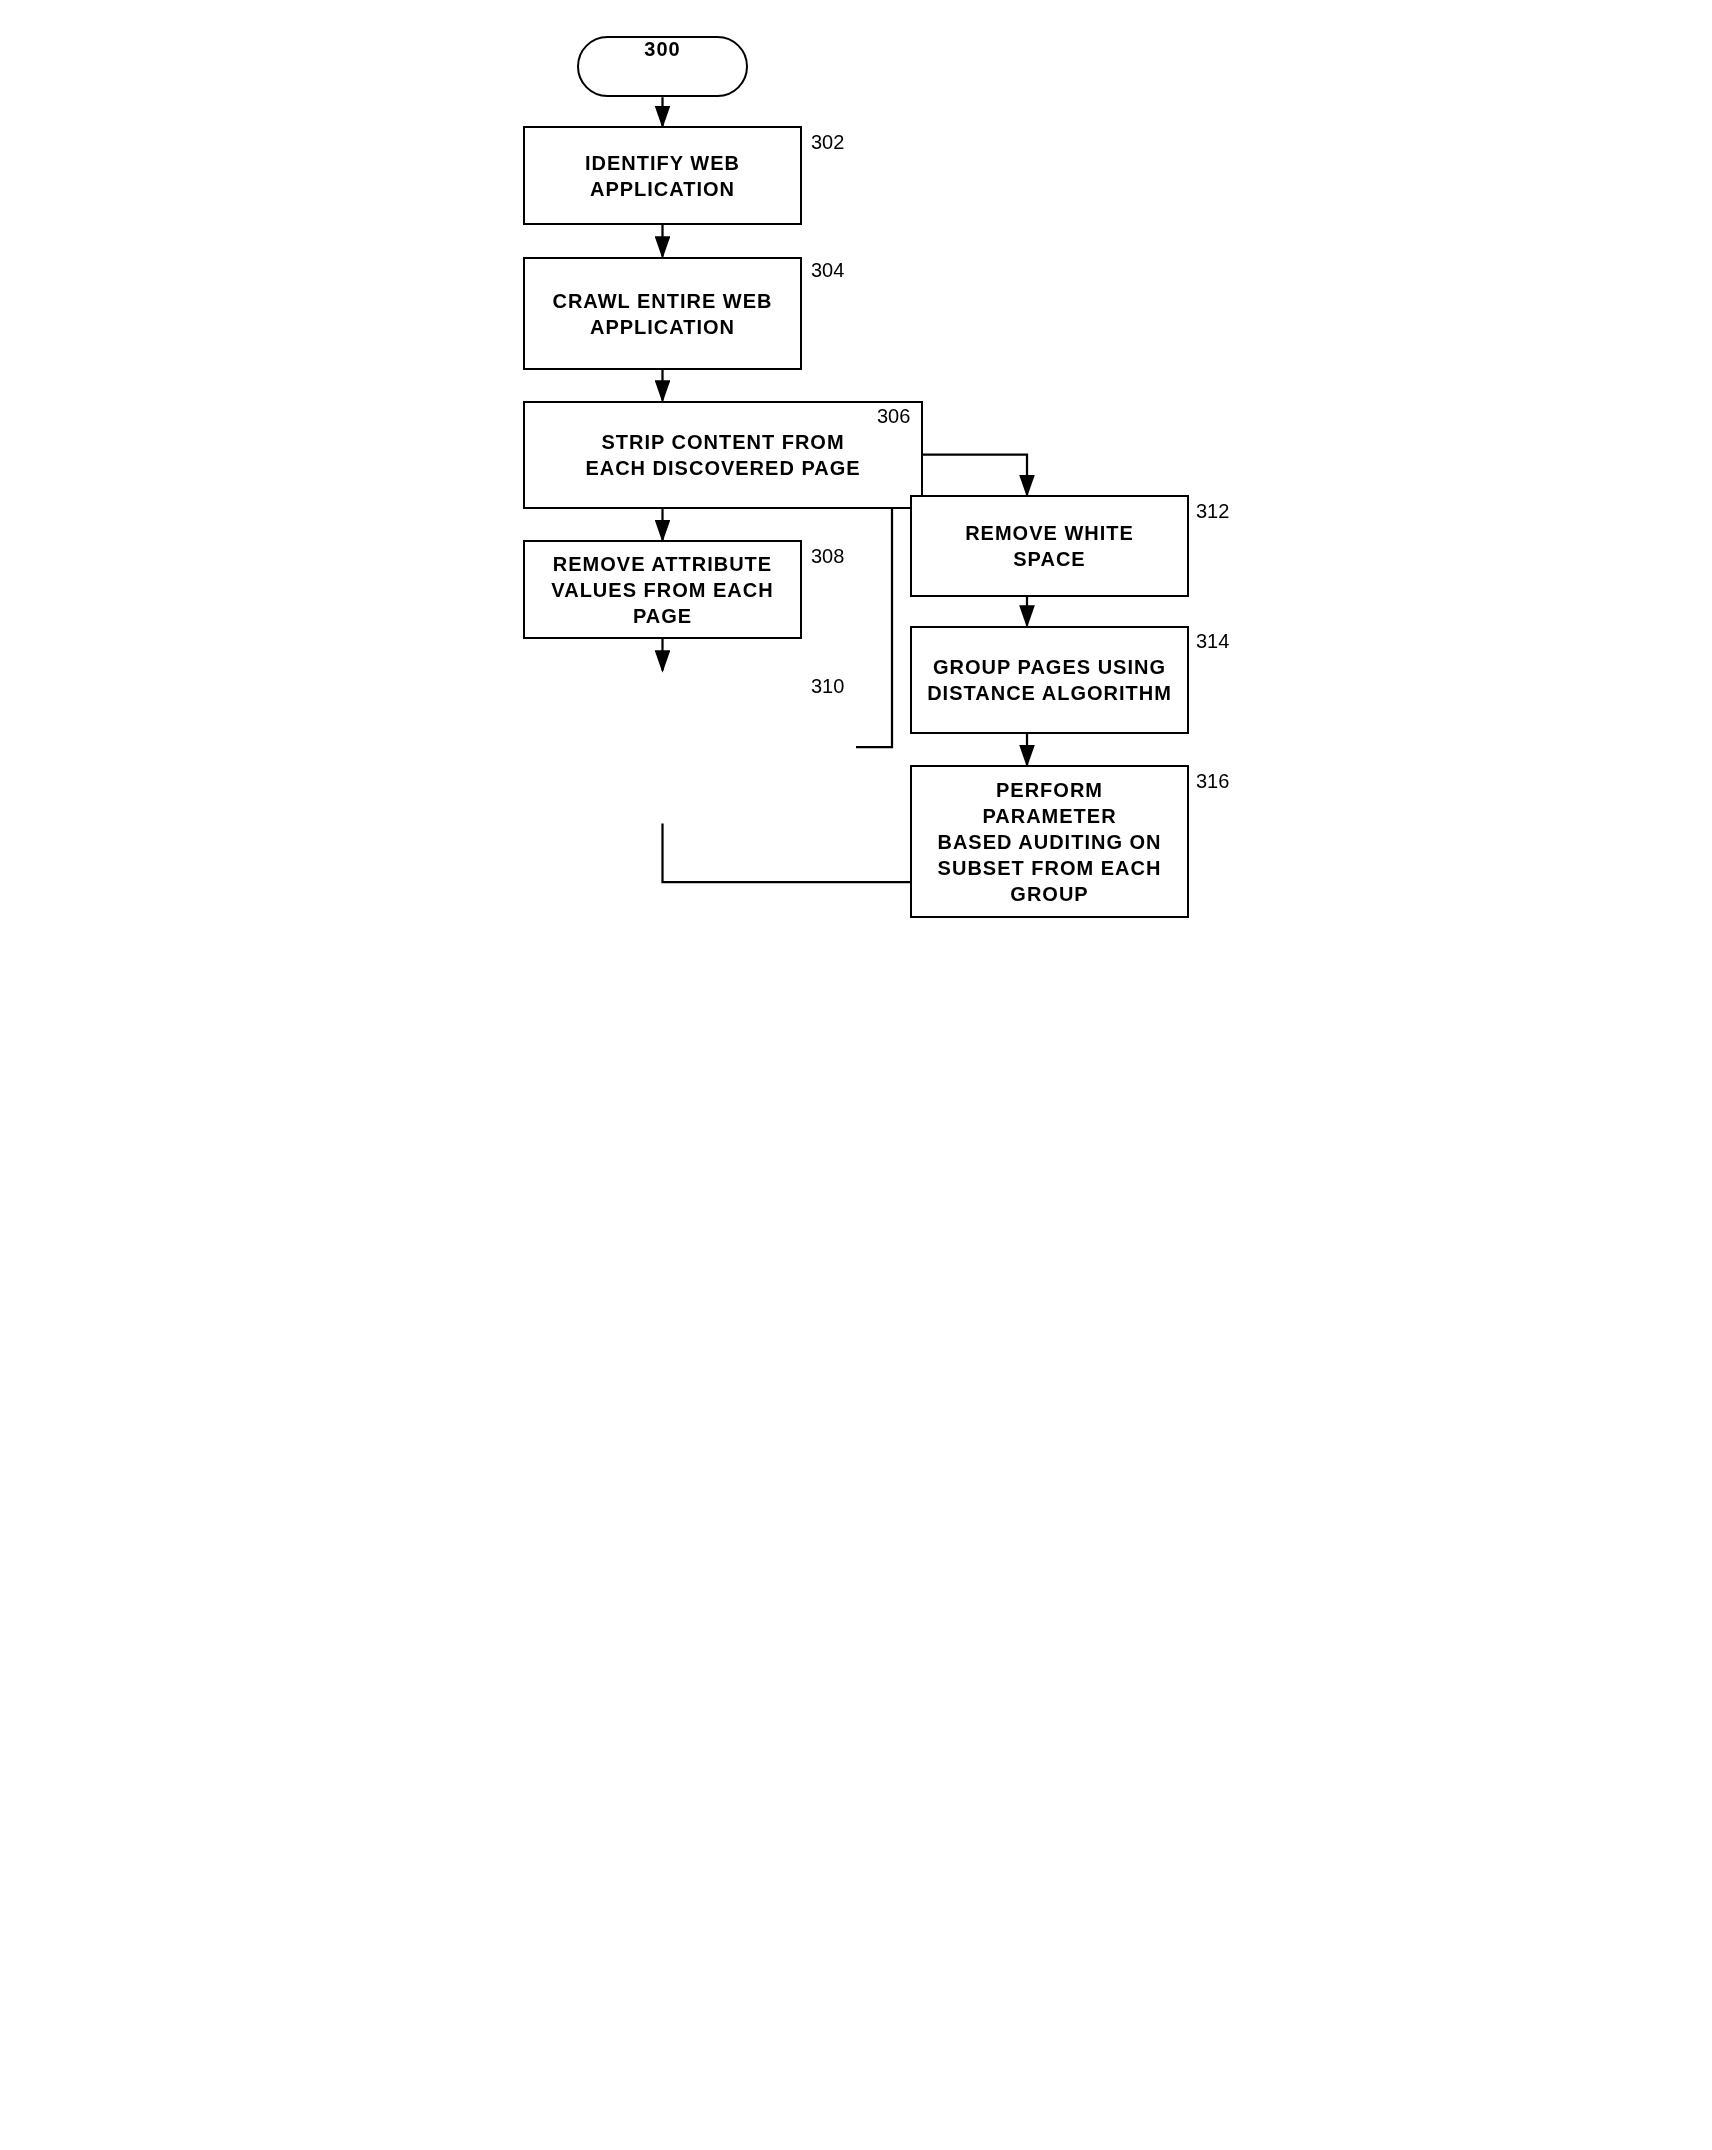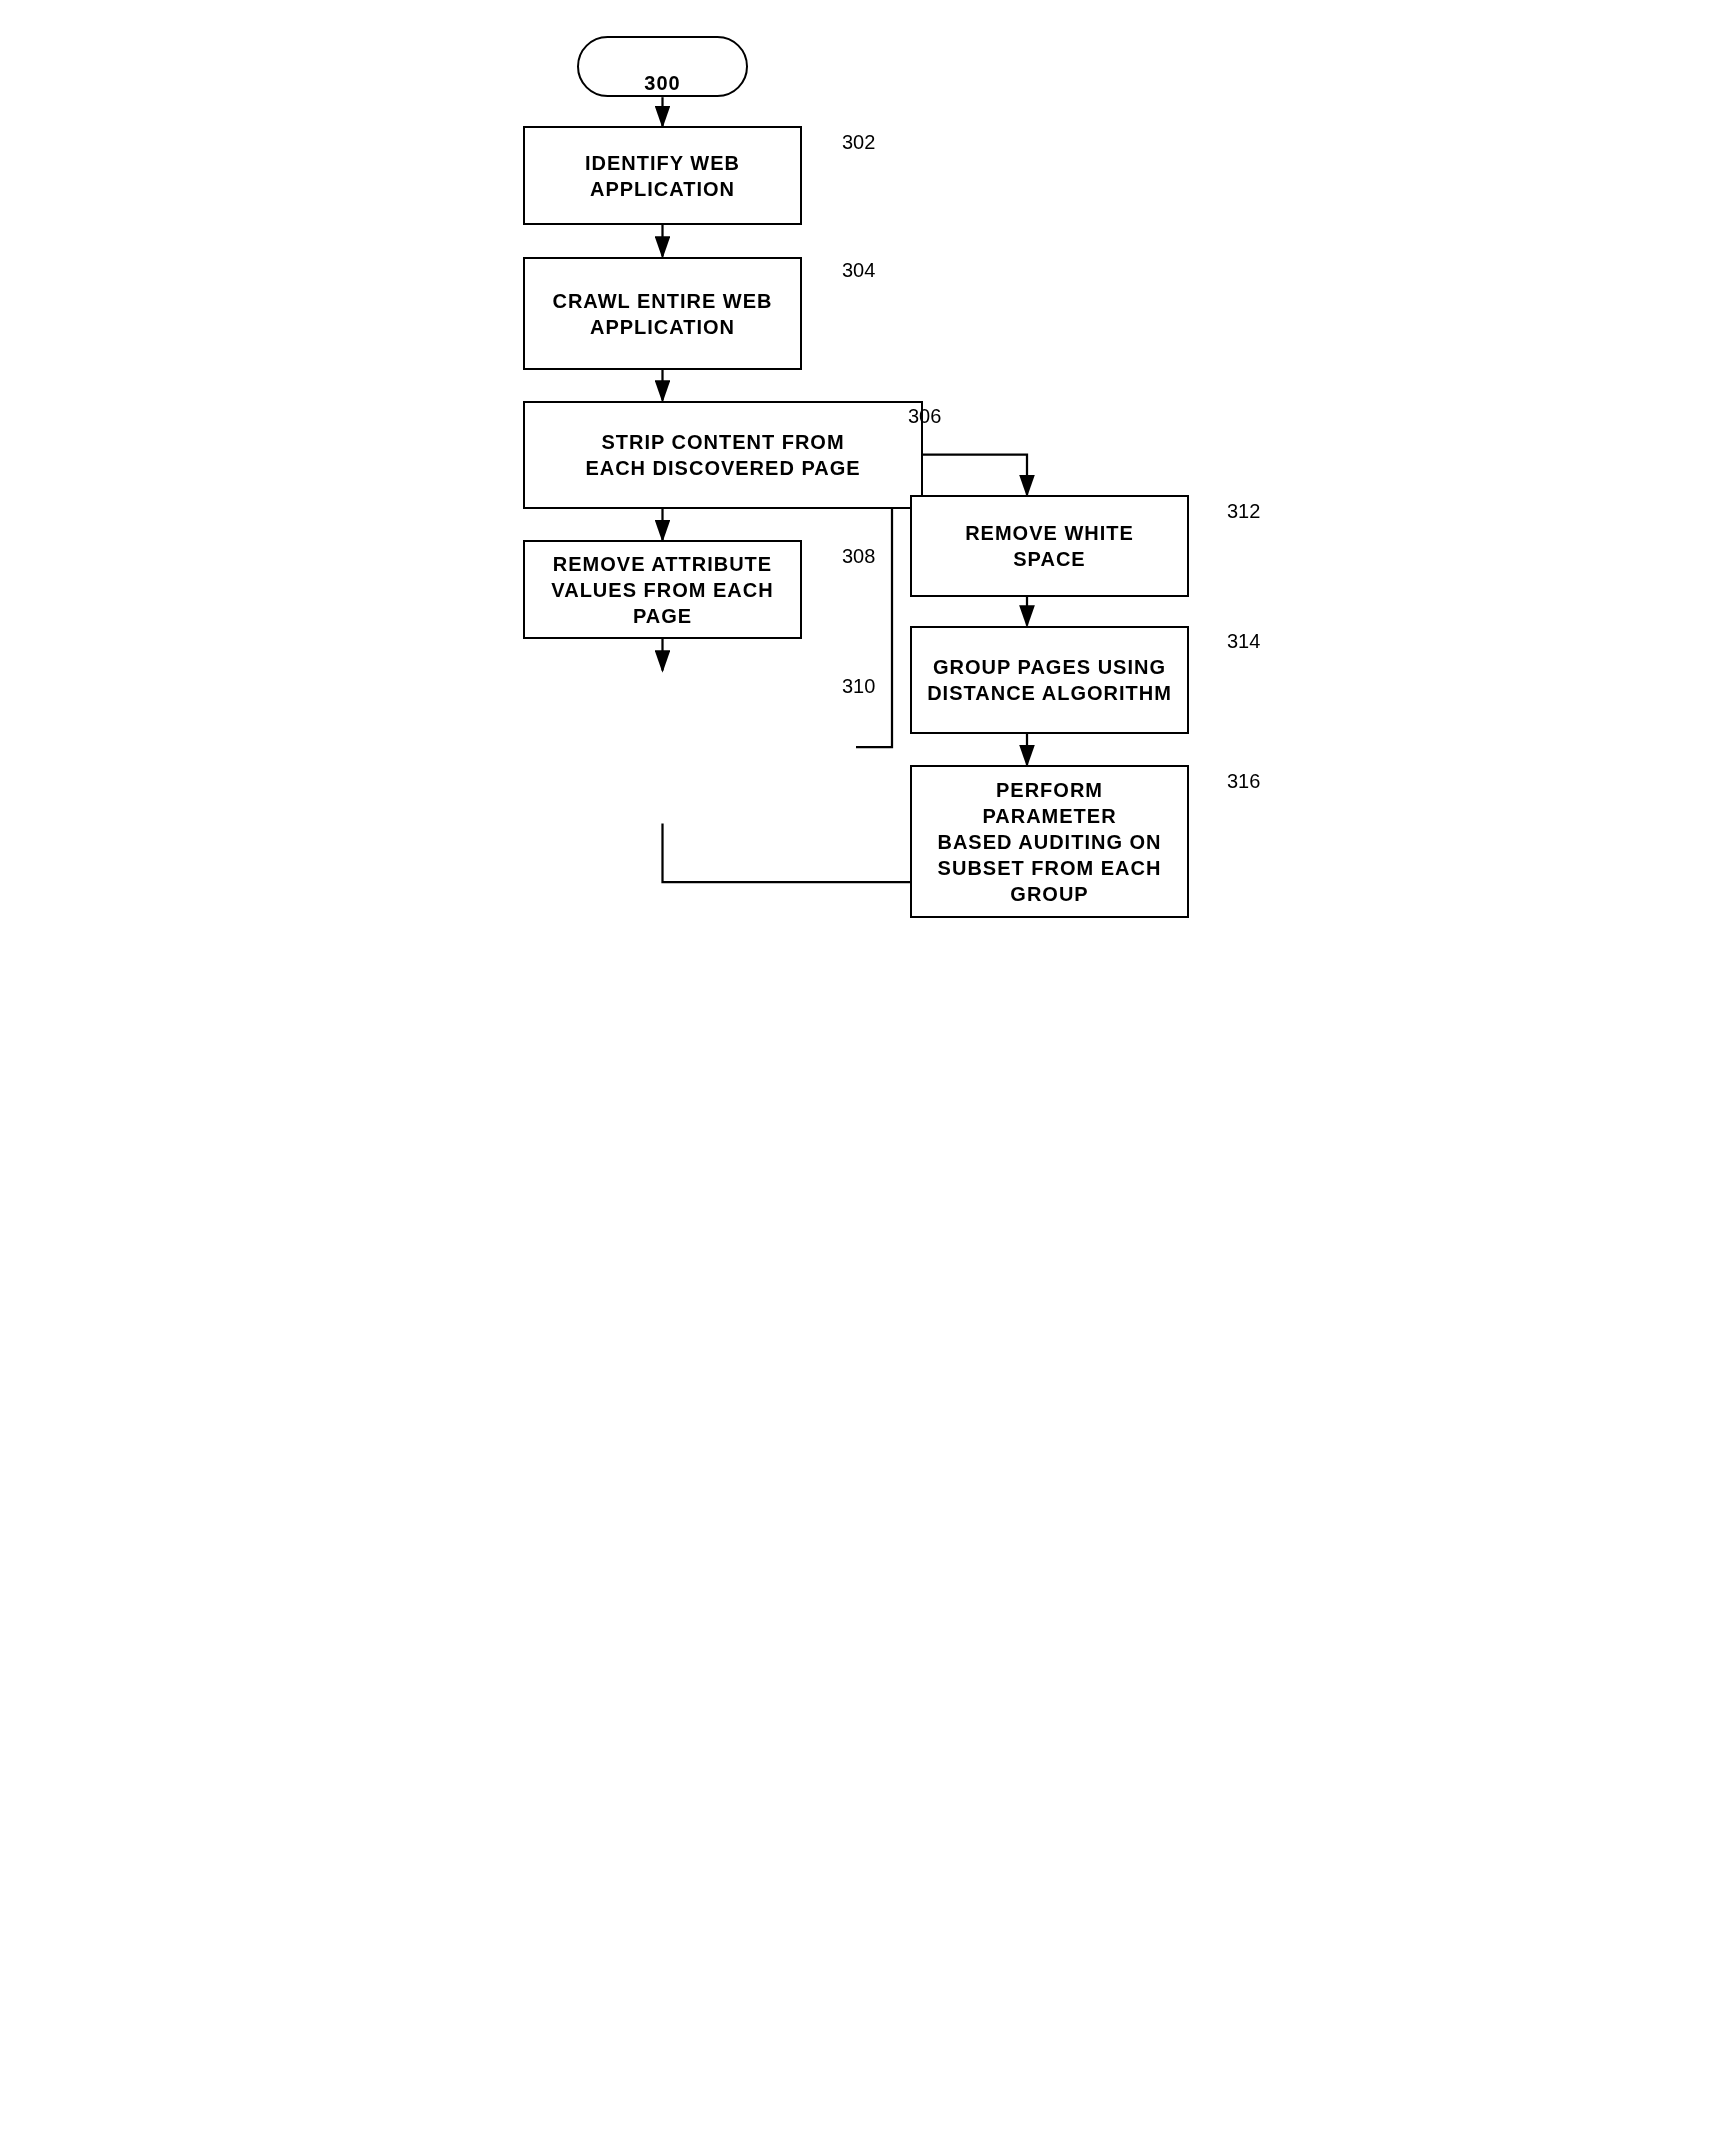--- a/index.html
+++ b/index.html
@@ -36,35 +36,34 @@
       line-height: 1.3;
       padding: 15px;
     }
 
     .flow-oval {
       position: absolute;
       border: 2.7px solid #000;
       background: #fff;
       border-radius: 45px;
       display: flex;
-      align-items: flex-end;
+      align-items: flex-start;
       justify-content: center;
       text-align: center;
       font-size: 20px;
       font-weight: bold;
       letter-spacing: 0.05em;
     }
 
     
     .ref-num {
       position: absolute;
       font-size: 20px;
       font-family: 'Comic Sans MS', cursive, sans-serif;
       font-weight: normal;
-      margin-left: 31px;
     }
 
     
     .arrows-svg {
       position: absolute;
       top: 0;
       left: 0;
       width: 100%;
       height: 100%;
       pointer-events: none;

